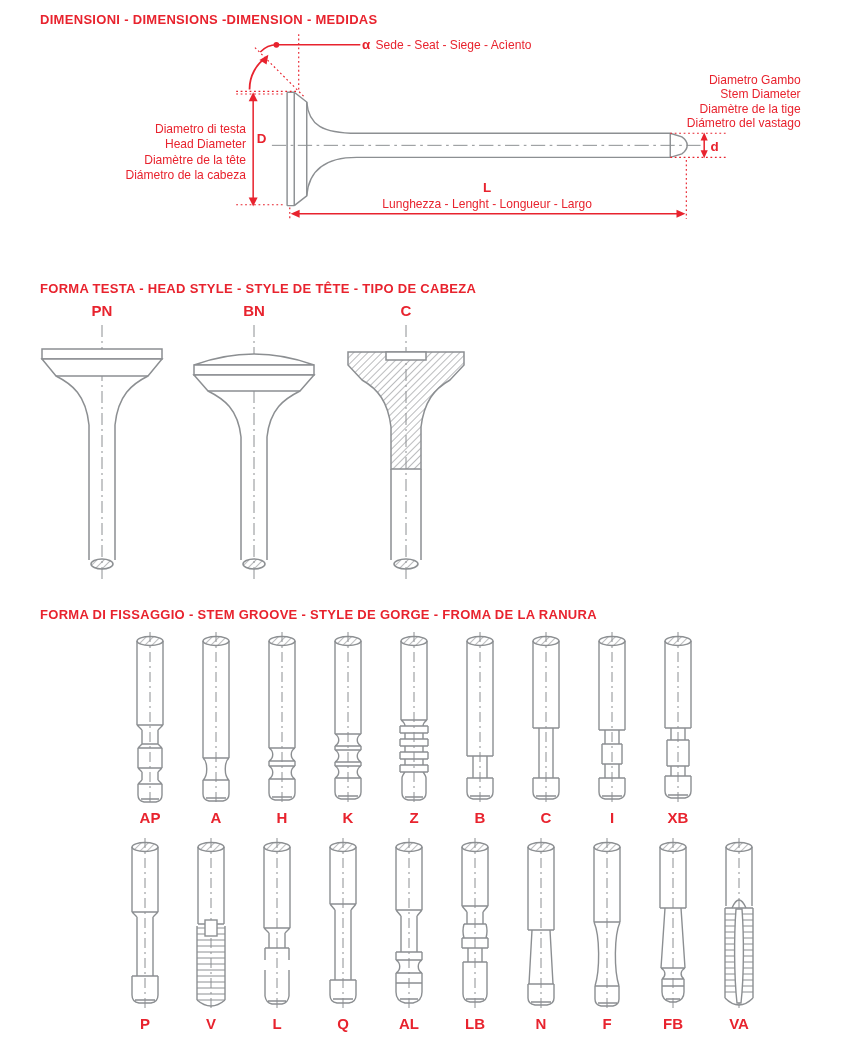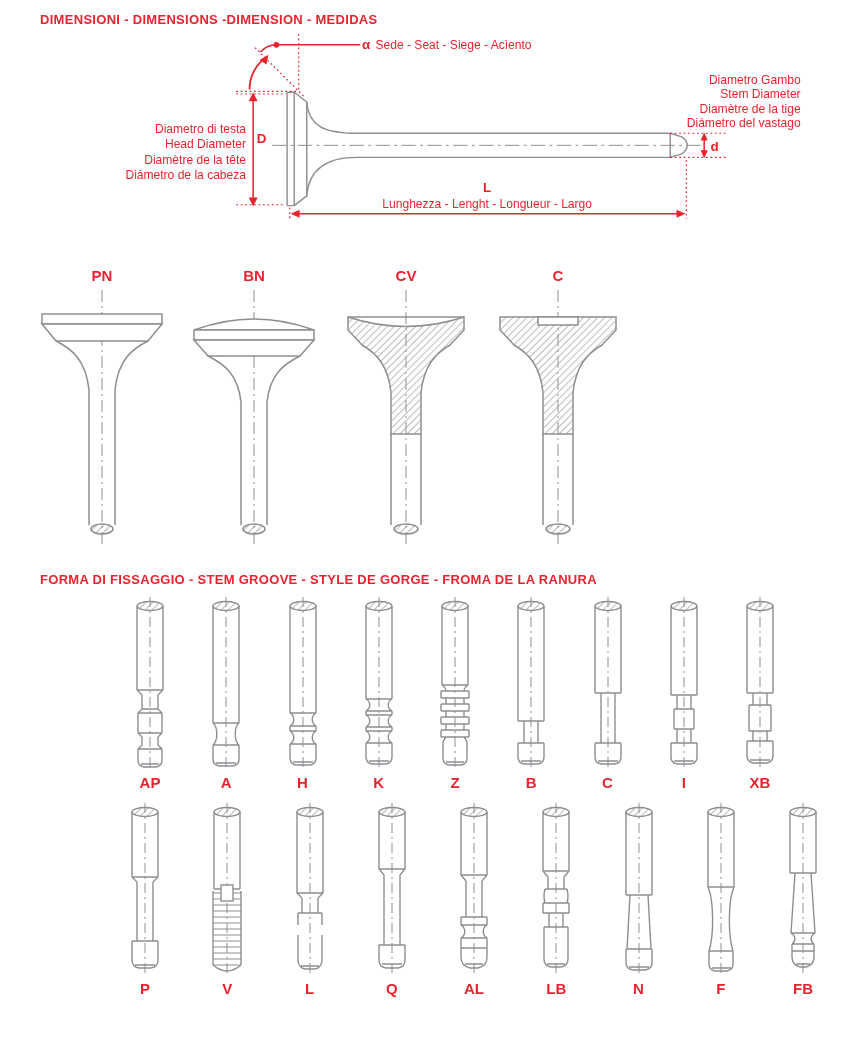--- a/index.html
+++ b/index.html
@@ -4,21 +4,21 @@
 <style>
   html,body{margin:0;padding:0;background:#fff;}
   body{width:860px;height:1051px;font-family:"Liberation Sans",sans-serif;overflow:hidden;}
   .sec-title{color:#e8232e;font-size:13px;font-weight:bold;letter-spacing:.3px;margin:0 0 0 40px;}
   #sec-dimensions .sec-title{padding-top:12px;}
   #sec-head .sec-title{margin-top:20px;}
   #sec-groove .sec-title{margin-top:20px;}
   .hs-row{display:flex;width:816px;margin:4px 0 0 26px;}
   .hcol{width:152px;text-align:center;}
   .hs-label{color:#e8232e;font-weight:bold;font-size:15px;margin:2px 0 0 0;}
-  .sg-row{display:flex;justify-content:space-between;}
+  .sg-row{display:flex;}
   .sg-row1{width:676px;margin:8px 0 0 117px;}
   .sg-row2{width:724px;margin:10px 0 0 112px;}
   .scol{width:66px;text-align:center;}
   .sg-label{color:#e8232e;font-weight:bold;font-size:15px;margin-top:1px;}
   svg{display:block;}
   .dim-lab{fill:#e8232e;font-size:13.5px;font-family:"Liberation Sans",sans-serif;}
   .dim-sym{fill:#e8232e;font-size:15px;font-weight:bold;font-family:"Liberation Sans",sans-serif;}
   #defs-holder{position:absolute;width:0;height:0;}
 </style>
 </head>
@@ -84,20 +84,21 @@
     <text class="dim-lab" x="845" y="124" text-anchor="end">Diamètre de la tige</text>
     <text class="dim-lab" x="845" y="140" text-anchor="end">Diámetro del vastago</text>
     <text class="dim-sym" x="744" y="167">d</text>
 
     <text class="dim-sym" x="494" y="213" text-anchor="middle">L</text>
     <text class="dim-lab" x="494" y="231" text-anchor="middle">Lunghezza - Lenght - Longueur - Largo</text>
   </svg>
 </section>
 
 <section id="sec-head">
+  <h2 class="sec-title">FORMA TESTA - HEAD STYLE - STYLE DE TÊTE - TIPO DE CABEZA</h2>
   <div class="hs-row">
 
     <div class="hcol">
       <div class="hs-label">PN</div>
       <svg width="152" height="268" viewBox="0 0 152 268">
         <g stroke="#8c8f92" fill="none" stroke-width="1.5">
           <path d="M76,6 V264" stroke-width="1" stroke-dasharray="12 4 2 4"></path>
           <path d="M16,30 H136 V40 H16 Z" fill="#fff"></path>
           <path d="M16,40 H136 L122,57 H30 Z" fill="#fff"></path>
           <path d="M30,57 C46,65 60,76 63,106 V241 M122,57 C106,65 92,76 89,106 V241"></path>
@@ -113,32 +114,20 @@
           <path d="M76,6 V264" stroke-width="1" stroke-dasharray="12 4 2 4"></path>
           <path d="M16,46 Q76,24 136,46 Z" fill="#fff"></path>
           <path d="M16,46 H136 V56 H16 Z" fill="#fff"></path>
           <path d="M16,56 H136 L122,72 H30 Z" fill="#fff"></path>
           <path d="M30,72 C46,80 60,90 63,118 V241 M122,72 C106,80 92,90 89,118 V241"></path>
           <ellipse cx="76" cy="245" rx="11" ry="5" fill="url(#hatch)"></ellipse>
         </g>
       </svg>
     </div>
 
-    <div class="hcol">
-      <div class="hs-label">CV</div>
-      <svg width="152" height="268" viewBox="0 0 152 268">
-        <g stroke="#8c8f92" fill="none" stroke-width="1.5">
-          <path d="M76,6 V264" stroke-width="1" stroke-dasharray="12 4 2 4"></path>
-          <path d="M18,33 Q76,52 134,33 V46 L120,61 C104,70 94,83 91,108 V150 H61 V108 C58,83 48,70 32,61 L18,46 Z" fill="url(#hatch)"></path>
-          <path d="M18,33 H134"></path>
-          <path d="M61,150 V241 M91,150 V241"></path>
-          <ellipse cx="76" cy="245" rx="12" ry="5" fill="url(#hatch)"></ellipse>
-        </g>
-      </svg>
-    </div>
 
     <div class="hcol">
       <div class="hs-label">C</div>
       <svg width="152" height="268" viewBox="0 0 152 268">
         <g stroke="#8c8f92" fill="none" stroke-width="1.5">
           <path d="M76,6 V264" stroke-width="1" stroke-dasharray="12 4 2 4"></path>
           <path d="M18,33 H134 V46 L120,61 C104,70 94,83 91,108 V150 H61 V108 C58,83 48,70 32,61 L18,46 Z" fill="url(#hatch)"></path>
           <rect x="56" y="33" width="40" height="8" fill="#fff"></rect>
           <path d="M61,150 V241 M91,150 V241"></path>
           <ellipse cx="76" cy="245" rx="12" ry="5" fill="url(#hatch)"></ellipse>
@@ -355,15 +344,29 @@
       <svg width="66" height="178" viewBox="0 0 66 178">
         <g stroke="#8c8f92" fill="none" stroke-width="1.4">
           <path d="M33,2 V176" stroke-width="1" stroke-dasharray="10 4 2 4"></path>
           <ellipse cx="33" cy="11" rx="13" ry="4.5" fill="url(#hatch)"></ellipse>
           <path d="M20,11 V72 M46,11 V72 M20,72 H46 M25,72 L21,132 M41,72 L45,132 M21,132 H45 M21,132 C26,135 26,140 22,143 M45,132 C40,135 40,140 44,143 M22,143 H44 M22,143 V150 M44,143 V150 M22,150 H44 M22,150 V156 Q22,164 30,166 H36 Q44,164 44,156 V150 M26,163 H40"></path>
         </g>
       </svg>
       <div class="sg-label">FB</div>
     </div>
 
+    <div class="scol">
+      <svg width="66" height="178" viewBox="0 0 66 178">
+        <g stroke="#8c8f92" fill="none" stroke-width="1.4">
+          <path d="M33,2 V176" stroke-width="1" stroke-dasharray="10 4 2 4"></path>
+          <ellipse cx="33" cy="11" rx="13" ry="4.5" fill="url(#hatch)"></ellipse>
+          <path d="M20,11 V70 M46,11 V70 M19,72 H47"></path>
+          <path stroke-width="1" d="M19,78 H47 M19,84 H47 M19,90 H47 M19,96 H47 M19,102 H47 M19,108 H47 M19,114 H47 M19,120 H47 M19,126 H47 M19,132 H47 M19,138 H47 M19,144 H47 M19,150 H47 M19,156 H47"></path>
+          <path d="M19,72 V162 M47,72 V162 M19,162 Q26,169 33,169 Q40,169 47,162"></path>
+          <path d="M30,73 C28,100 28,140 31,167 L35,167 C38,140 38,100 36,73 Z" fill="#fff"></path>
+          <path d="M26,72 Q33,56 40,72"></path>
+        </g>
+      </svg>
+      <div class="sg-label">VA</div>
+    </div>
 
   </div>
 </section>
 
 </body></html>

